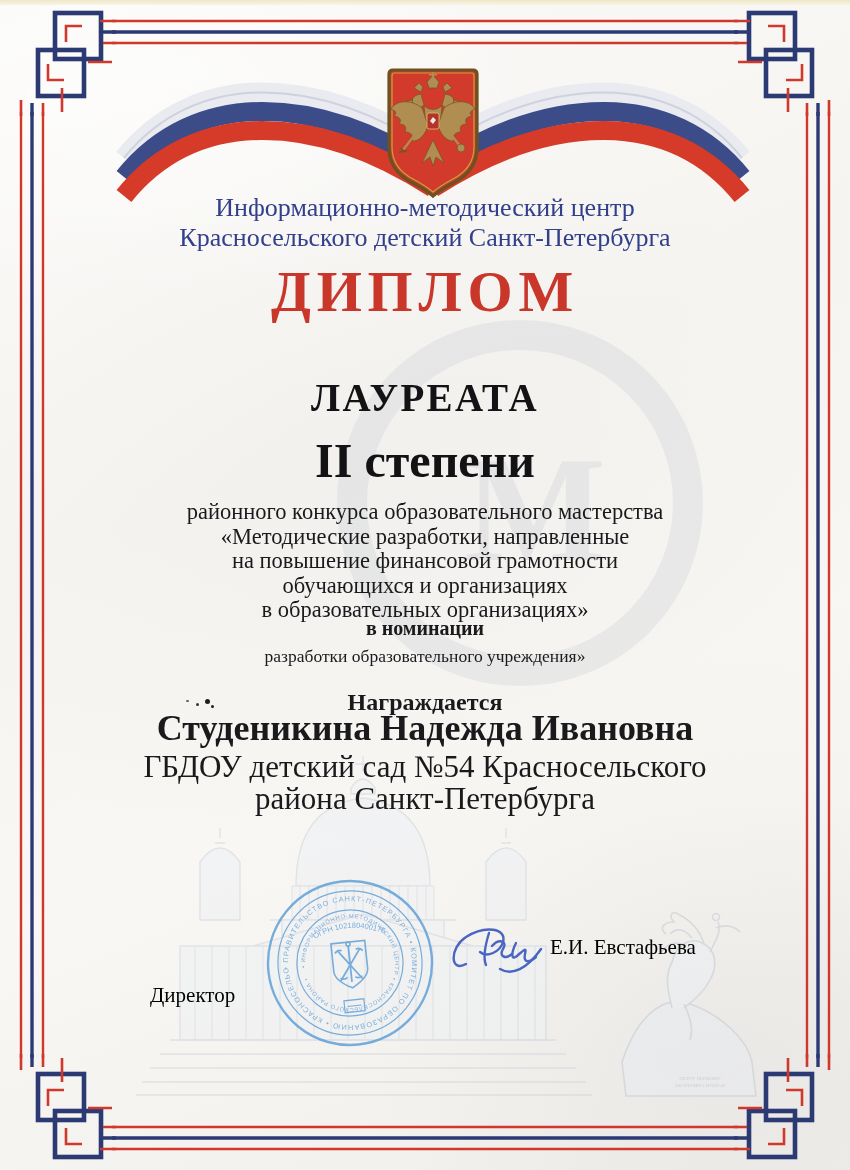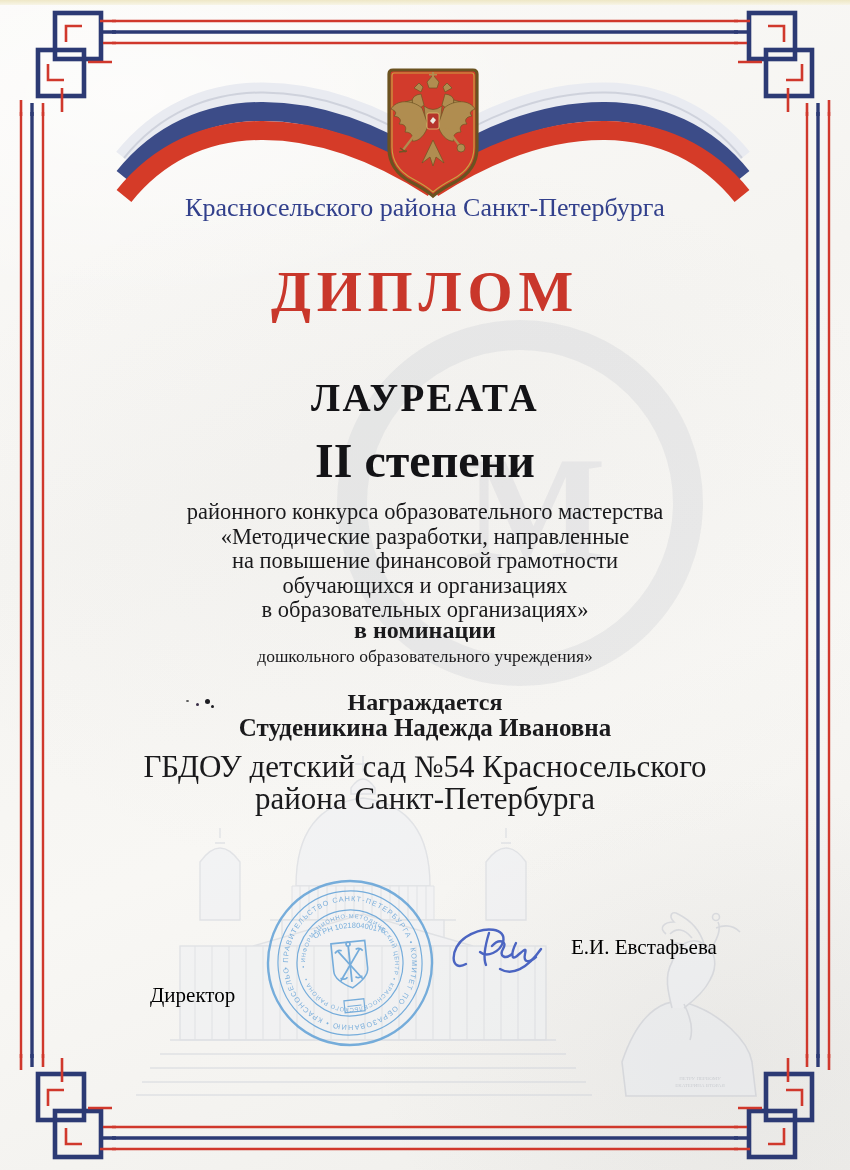--- a/index.html
+++ b/index.html
@@ -17,27 +17,27 @@
   }
   .scan-edge{position:absolute;top:0;left:0;width:850px;height:5px;
     background:linear-gradient(#ece4bd,#f7f4e4);opacity:.85;}
   .decor{position:absolute;top:0;left:0;z-index:1;}
   .txt{position:absolute;left:55px;right:55px;text-align:center;z-index:5;color:#1a1a1c;}
   .issuer{top:193px;font-size:26px;line-height:30px;color:#32408c;}
   .title{top:260px;font-size:58px;line-height:64px;font-weight:bold;color:#c9372b;letter-spacing:.1em;}
   .award{top:374px;font-size:39px;line-height:48px;font-weight:bold;letter-spacing:.06em;color:#131316;}
   .degree{top:434px;font-size:48px;line-height:54px;font-weight:bold;color:#131316;}
   .contest{top:500px;font-size:22.5px;line-height:24.6px;}
-  .nom-label{top:617px;font-size:24px;font-weight:bold;}
+  .nom-label{top:617px;font-size:20px;font-weight:bold;}
   .nomination{top:643px;font-size:17.5px;line-height:27px;}
   .awarded{top:689px;font-size:24px;font-weight:bold;}
-  .recipient{top:706px;font-size:25px;line-height:44px;font-weight:bold;}
+  .recipient{top:706px;font-size:36px;line-height:44px;font-weight:bold;}
   .organization{top:751px;font-size:31px;line-height:32px;}
   .director-label{position:absolute;left:150px;top:935px;font-size:21px;z-index:5;margin-top:48px;}
-  .director-name{position:absolute;left:571px;top:935px;font-size:21px;z-index:5;}
+  .director-name{position:absolute;left:550px;top:935px;font-size:21px;z-index:5;}
   .place-date{top:1020px;font-size:21.5px;line-height:26px;font-weight:bold;transform:translateX(22px);}
   .sig-svg{position:absolute;left:438px;top:905px;z-index:6;}
   .speck{position:absolute;z-index:7;background:#1d1d22;border-radius:50%;}
   .s1{left:186px;top:700px;width:3px;height:2px;background:#555;}
   .s2{left:196px;top:703px;width:3px;height:3px;background:#3a2d46;}
   .s3{left:205px;top:699px;width:5px;height:5px;}
   .s4{left:211px;top:705px;width:3px;height:3px;}
 </style>
 </head>
 <body>
@@ -173,39 +173,40 @@
         </g>
       </defs>
       <use href="#cornerOrn"></use>
       <use href="#cornerOrn" transform="translate(850,0) scale(-1,1)"></use>
       <use href="#cornerOrn" transform="translate(0,1170) scale(1,-1)"></use>
       <use href="#cornerOrn" transform="translate(850,1170) scale(-1,-1)"></use>
     </g>
   </svg>
 
   <div class="txt issuer">
-    <div>Красносельского района Санкт-Петербурга</div>
+    <div>Информационно-методический центр</div>
+    <div>Красносельского детский Санкт-Петербурга</div>
   </div>
 
   <div class="txt title">ДИПЛОМ</div>
   <div class="txt award">ЛАУРЕАТА</div>
   <div class="txt degree">II степени</div>
 
   <div class="txt contest">
     <div>районного конкурса образовательного мастерства</div>
     <div>«Методические разработки, направленные</div>
     <div>на повышение финансовой грамотности</div>
     <div>обучающихся и организациях</div>
     <div>в образовательных организациях»</div>
   </div>
 
   <div class="txt nom-label">в номинации</div>
 
   <div class="txt nomination">
-    <div>дошкольного образовательного учреждения»</div>
+    <div>разработки образовательного учреждения»</div>
   </div>
 
   <div class="txt awarded">Награждается</div>
   <div class="txt recipient">Студеникина Надежда Ивановна</div>
 
   <div class="txt organization">
     <div>ГБДОУ детский сад №54 Красносельского</div>
     <div>района Санкт-Петербурга</div>
   </div>
 

